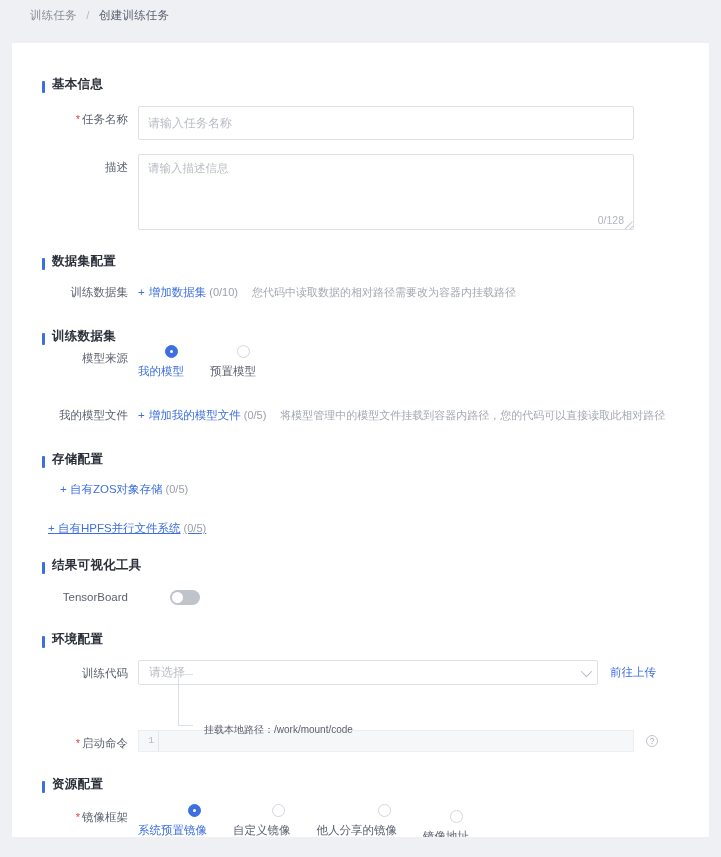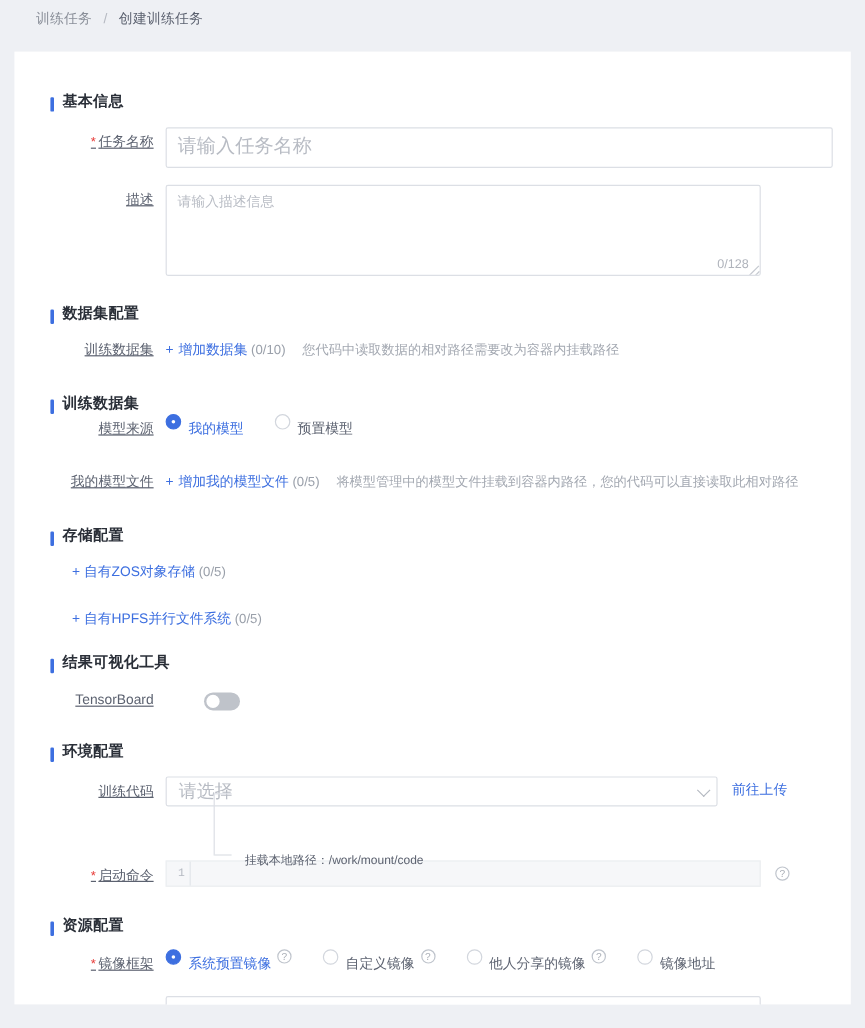--- a/index.html
+++ b/index.html
@@ -58,31 +58,30 @@
   }
   .lbl {
     width: 96px;
     min-width: 96px;
     text-align: right;
     padding-right: 10px;
     font-size: 11.5px;
     color: #5c6270;
     line-height: 26px;
     white-space: nowrap;
-    text-decoration: underline;
   }
   .req { color: #e8423f; margin-right: 2px; font-size: 11px; }
 
   .input {
-    width: 556px;
+    width: 496px;
     height: 26px;
     border: 1px solid #dcdfe5;
     border-radius: 2px;
     background: #fff;
-    font-size: 16px;
+    font-size: 12px;
     color: #333;
     padding: 16px 9px;
     line-height: 24px;
     outline: none;
     font-family: "Liberation Sans", sans-serif;
   }
   .input::placeholder { color: #b8bcc4; }
 
   .textarea-wrap { position: relative; width: 496px; }
   textarea.ta {
@@ -134,21 +133,21 @@
   .cnt { color: #9aa0aa; font-size: 11px; margin-left: 3px; }
   .hint {
     font-size: 11px;
     color: #a3a8b1;
     line-height: 26px;
     margin-left: 14px;
     white-space: nowrap;
   }
 
   .radio-group { display: flex; align-items: center; line-height: 26px; }
-  .radio { display: flex; align-items: flex-start; cursor: pointer; }
+  .radio { display: flex; align-items: flex-end; cursor: pointer; flex-direction: column; }
   .radio + .radio { margin-left: 26px; }
   .dot {
     width: 13px; height: 13px;
     border-radius: 50%;
     border: 1px solid #d2d6dd;
     background: #fff;
     margin-right: 6px;
     position: relative;
     flex: none;
   }
@@ -203,21 +202,21 @@
 
   .select {
     width: 460px;
     height: 25px;
     border: 1px solid #dcdfe5;
     border-radius: 2px;
     background: #fff;
     display: flex;
     align-items: center;
     padding: 0 8px 0 10px;
-    font-size: 15px;
+    font-size: 12px;
     color: #b8bcc4;
     cursor: pointer;
     position: relative;
   }
   .select .sv { flex: 1; }
   .chev {
     width: 8px; height: 8px;
     border-right: 1px solid #b4b9c1;
     border-bottom: 1px solid #b4b9c1;
     transform: rotate(45deg) translateY(-2px);
@@ -370,21 +369,21 @@
 
   <div class="section" style="margin-top:23px;margin-left:30px;">
     <div class="section-title">
       <span class="bar"></span>
       <span>存储配置</span>
     </div>
     <div style="margin-top:14px;margin-left:18px;" class="storage-link">
       <span>+</span>
       <span>自有ZOS对象存储</span><span class="cnt">(0/5)</span>
     </div>
-    <div style="margin-top:24px;margin-left:18px;" class="storage-link">
+    <div style="margin-top:24px;margin-left:6px;text-decoration:underline;" class="storage-link">
       <span>+</span>
       <span>自有HPFS并行文件系统</span><span class="cnt">(0/5)</span>
     </div>
   </div>
 
   <div class="section" style="margin-top:21px;margin-left:30px;">
     <div class="section-title">
       <span class="bar"></span>
       <span>结果可视化工具</span>
     </div>

